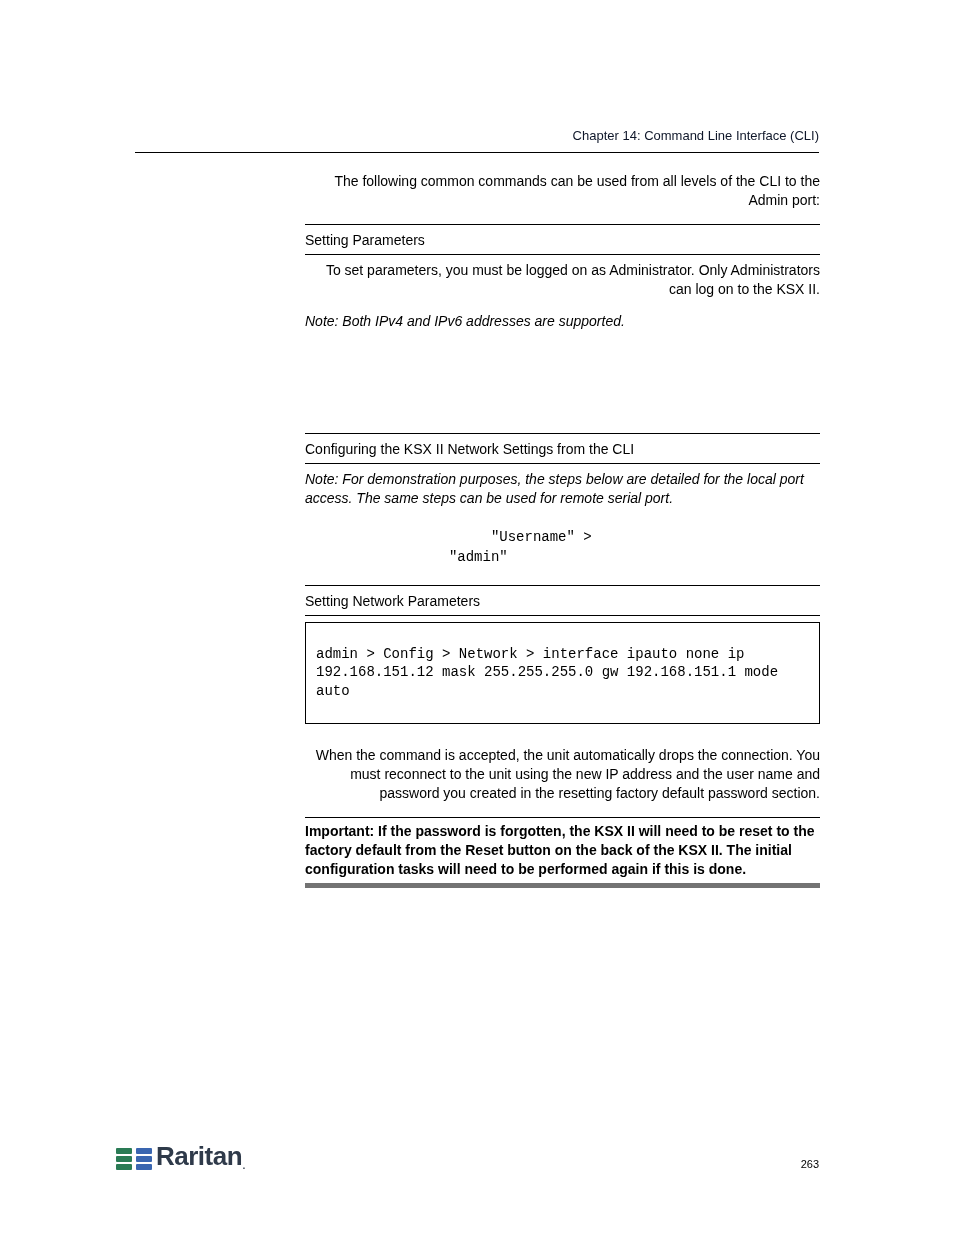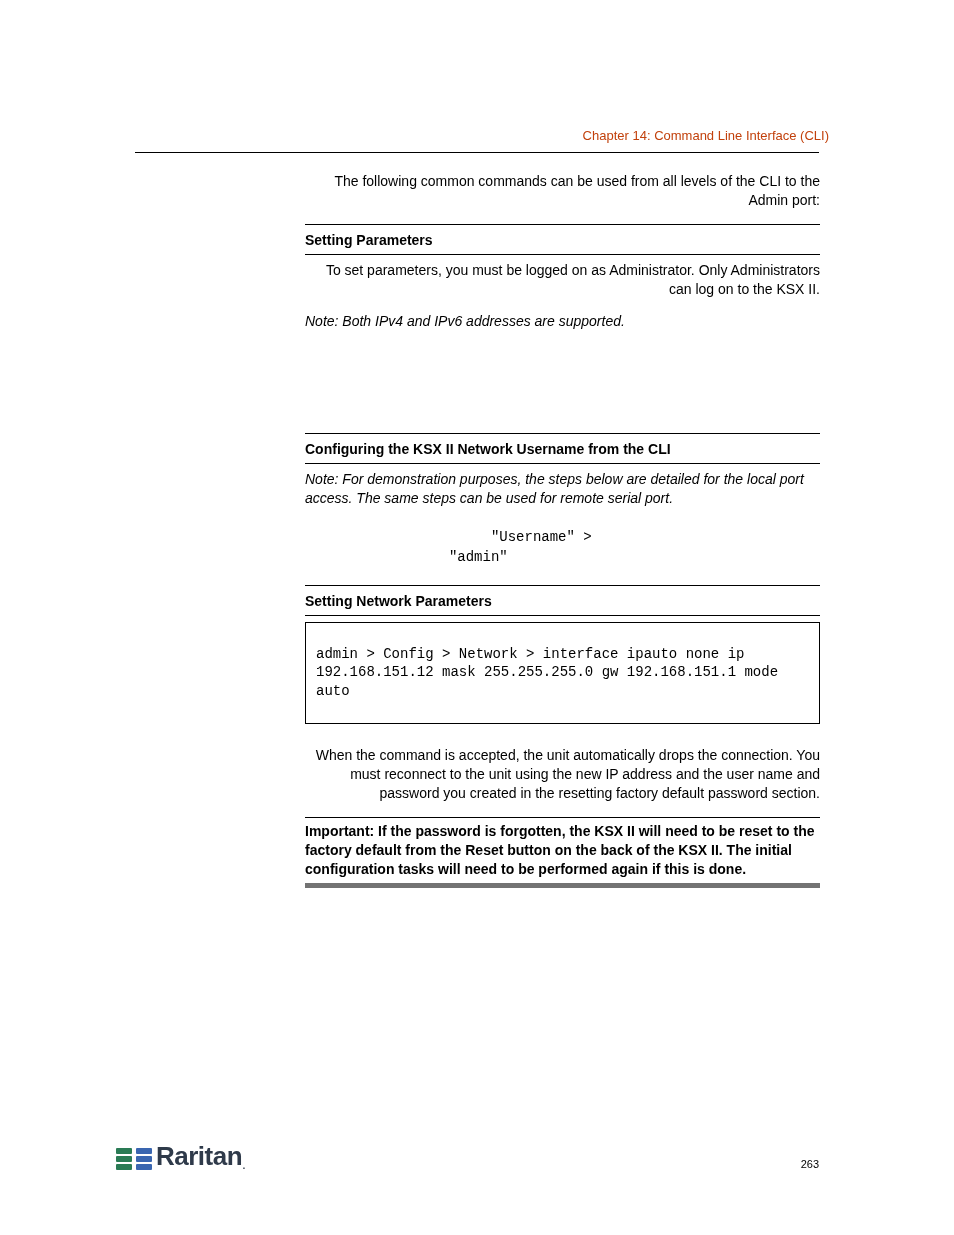--- a/index.html
+++ b/index.html
@@ -20,39 +20,39 @@
   }
   .header-line {
     position: absolute;
     left: 135px;
     top: 152px;
     width: 684px;
     border-top: 1px solid #000;
   }
   .chapter {
     position: absolute;
-    right: 125px;
+    right: 135px;
     top: 128px;
     font-size: 13px;
-    color: #c2410c;
+    color: #0f172a;
   }
   .content {
     position: absolute;
     left: 305px;
     top: 172px;
     width: 515px;
     font-size: 14px;
     line-height: 1.35;
   }
   .section-rule {
     border-top: 1px solid #000;
     margin: 4px 0 6px 0;
   }
   .section-hdr {
-    font-weight: bold;
+    font-weight: normal;
     margin: 0 0 2px 0;
   }
   p { margin: 0 0 14px 0; }
   .para { margin: 0 0 14px 0; text-align: right; }
   .note {
     font-style: italic;
     margin: 0 0 18px 0;
   }
   .mono { font-family: "Courier New", Courier, monospace; font-style: normal; }
   .box {
@@ -130,21 +130,21 @@
     <div class="section-hdr">Setting Parameters</div>
     <div class="section-rule"></div>
 
     <p class="para">To set parameters, you must be logged on as Administrator. Only Administrators can log on to the KSX II.</p>
 
     <p class="note">Note: Both IPv4 and IPv6 addresses are supported.</p>
 
     <div style="height:80px"></div>
 
     <div class="section-rule"></div>
-    <div class="section-hdr">Configuring the KSX II Network Username from the CLI</div>
+    <div class="section-hdr">Configuring the KSX II Network Settings from the CLI</div>
     <div class="section-rule"></div>
 
     <p class="note">
       <span>Note: For demonstration purposes, the steps below are detailed for the local port access. The same steps can be used for remote serial port.</span>
       <br><br>
       <span style="visibility:hidden">xxxxxxxxxxxxxxxxxxxxxxxxxx</span>
       <span class="mono">"Username" &gt;</span><br>
       <span style="visibility:hidden">xxxxxxxxxxxxxxxxxxxx</span>
       <span class="mono">"admin"</span>
     </p>

